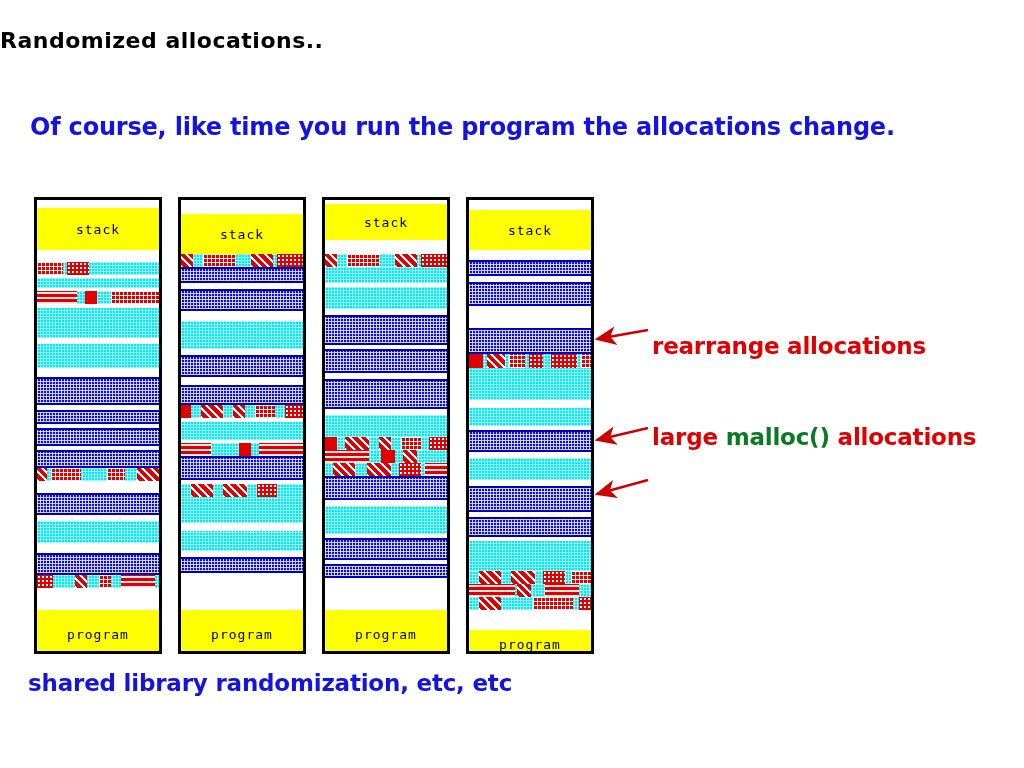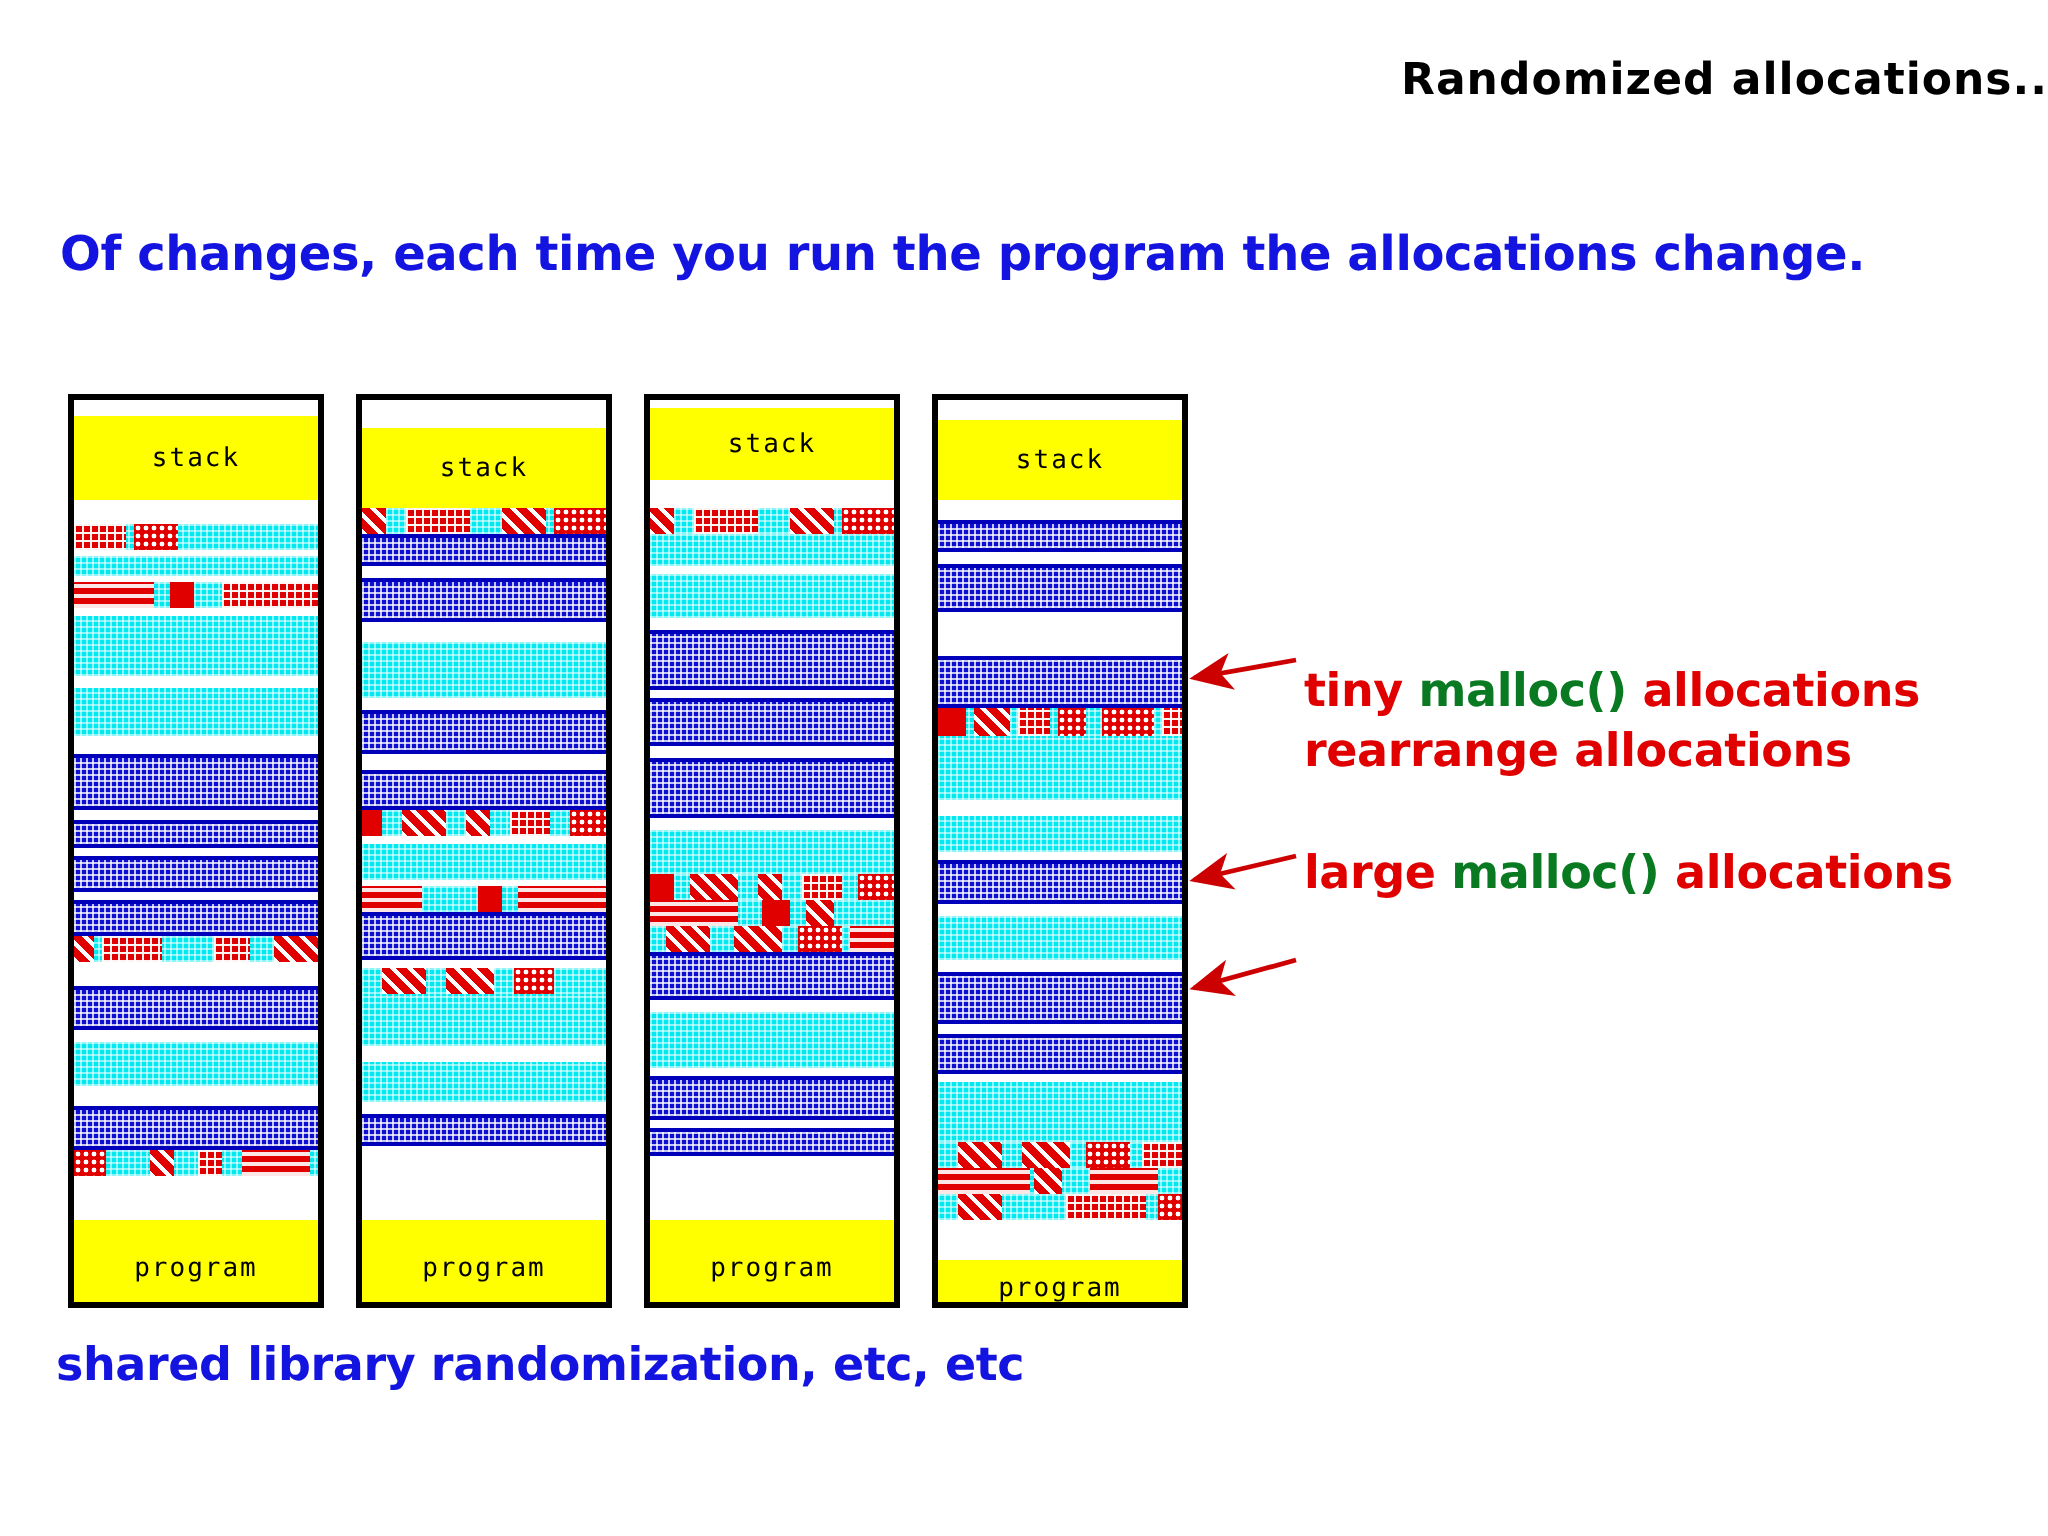--- a/index.html
+++ b/index.html
@@ -5,21 +5,21 @@
   html,body{margin:0;padding:0;}
   body{
     width:1024px;height:768px;background:#ffffff;
     font-family:"Liberation Sans",sans-serif;
     position:relative;overflow:hidden;
   }
   .slide{position:absolute;inset:0;}
 
   
   #title{
-    position:absolute;left:0;top:28px;width:1024px;text-align:right;
+    position:absolute;left:0;top:28px;width:1024px;text-align:left;
     font-family:"DejaVu Sans",sans-serif;
     font-size:22px;font-weight:bold;color:#000000;letter-spacing:.5px;
   }
   #subtitle{
     position:absolute;left:30px;top:113px;width:960px;
     font-family:"DejaVu Sans",sans-serif;
     font-size:24px;font-weight:600;color:#1414e0;letter-spacing:-.2px;
   }
   #note{
     position:absolute;left:28px;top:668px;width:900px;
@@ -92,21 +92,21 @@
   #arrows{position:absolute;left:0;top:0;width:1024px;height:768px;
           pointer-events:none;}
 </style>
 </head>
 <body>
 
 <div class="slide">
 
   <div id="title">Randomized allocations..</div>
 
-  <div id="subtitle">Of changes, each time you run the program the allocations change.</div>
+  <div id="subtitle">Of course, like time you run the program the allocations change.</div>
 
   <div id="columns">
       <div class="memcol" style="left: 30px;">
         <div class="band b-white" style="top: 0px; height: 8px;"></div>
         <div class="band b-yellow" style="top: 8px; height: 42px;"></div>
         <div class="seglabel" style="top: 21.5px;">stack</div>
         <div class="band b-white" style="top: 50px; height: 12px;"></div>
         <div class="band b-mixed" style="top: 62px; height: 13px;">
           <span class="chip d1" style="left: 0px; width: 26px;"></span>
           <span class="chip d4" style="left: 30px; width: 22px;"></span>
@@ -314,23 +314,20 @@
       </marker>
     </defs>
     <g id="arrow-layer" stroke="#cc0000" stroke-width="2.4" fill="none">
         <line x1="648" y1="330" x2="597" y2="339" marker-end="url(#ah)"></line>
         <line x1="648" y1="428" x2="597" y2="440" marker-end="url(#ah)"></line>
         <line x1="648" y1="480" x2="597" y2="494" marker-end="url(#ah)"></line>
       </g>
   </svg>
 
   <div class="anno" id="anno1">
-    <div>
-      <span>tiny </span><span class="g">malloc()</span><span> allocations</span>
-    </div>
     <div>rearrange allocations</div>
   </div>
 
   <div class="anno" id="anno2">
     <span>large </span><span class="g">malloc()</span><span> allocations</span>
   </div>
 
 
   <div id="note">
     <div>shared library randomization, etc, etc</div>

